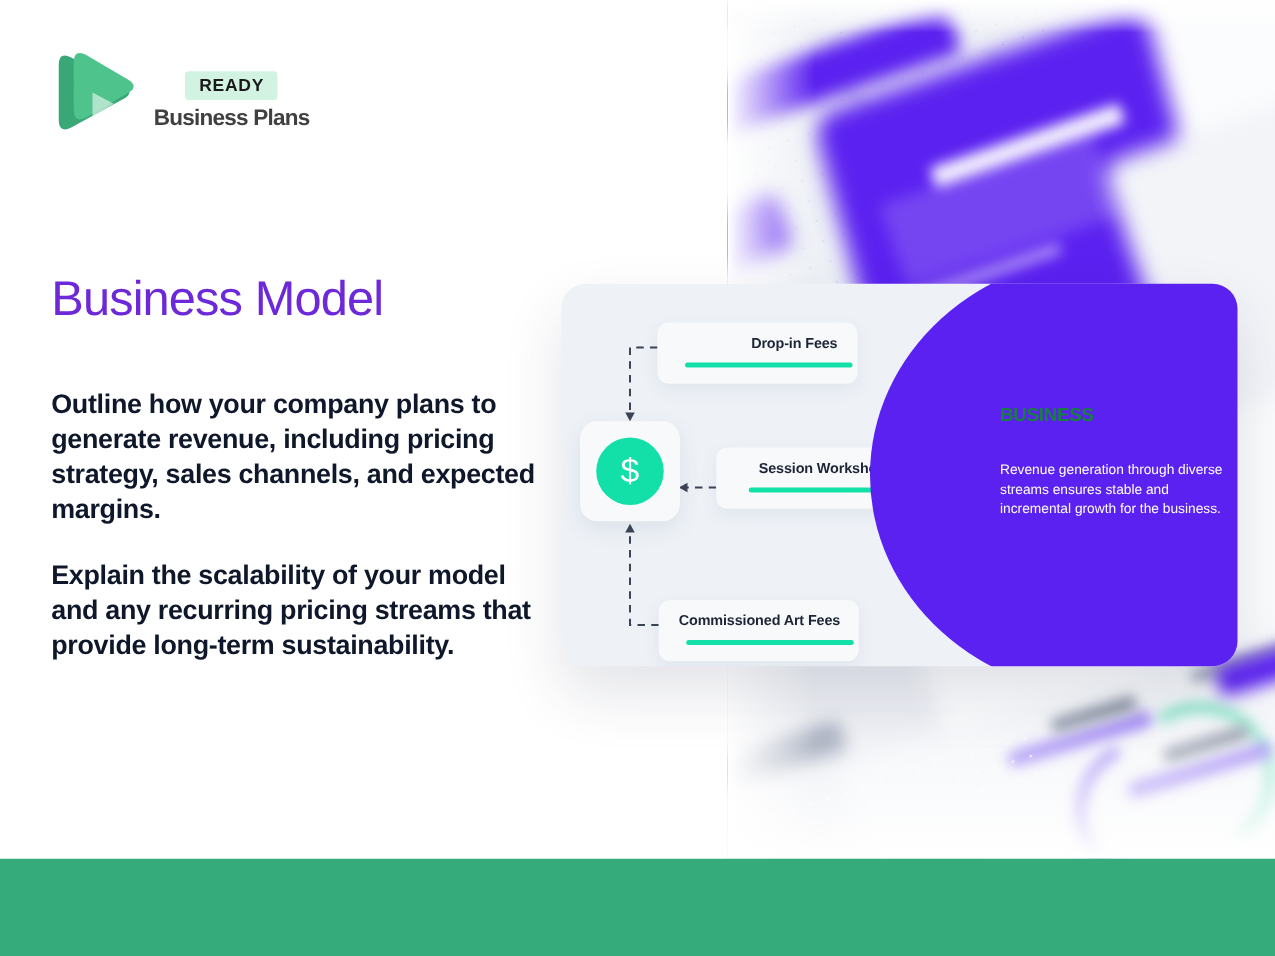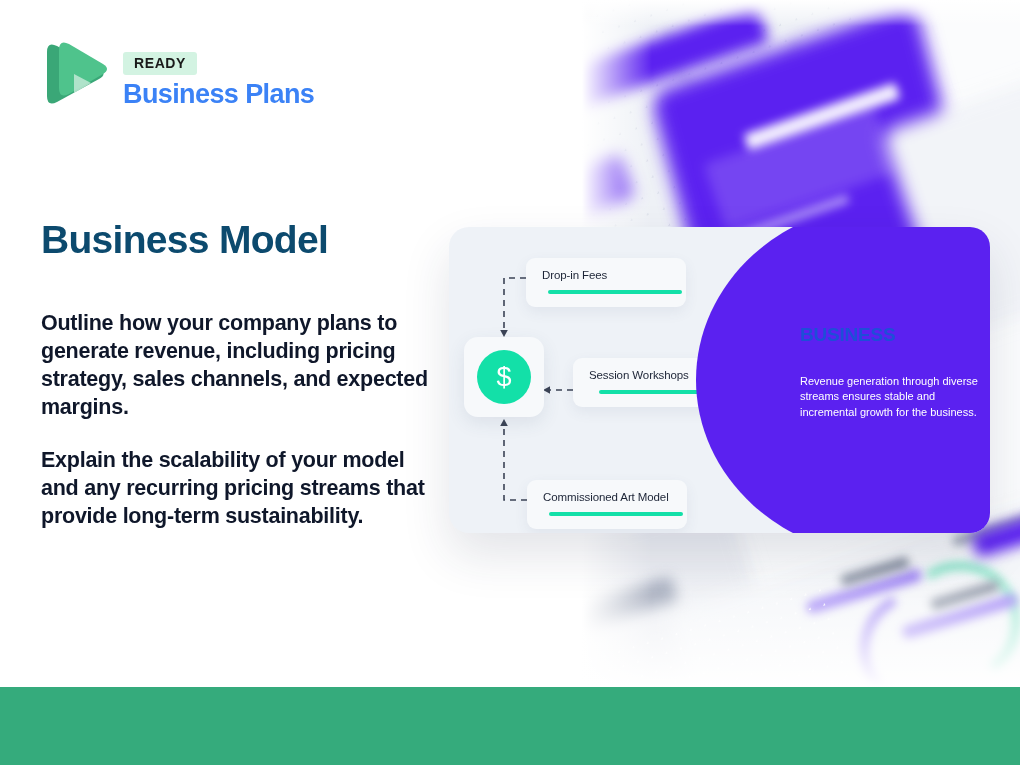--- a/index.html
+++ b/index.html
@@ -139,37 +139,37 @@
   .bg-fade-top{
     position:absolute; left:0; top:0; width:100%; height:26px;
     background:linear-gradient(to bottom,#ffffff 0%,rgba(255,255,255,0) 100%);
   }
   .bg-fade-bottom{
     position:absolute; left:0; bottom:0; width:100%; height:120px;
     background:linear-gradient(to top,#ffffff 0%,rgba(255,255,255,0) 100%);
   }
 
   
-  .logo-block{ position:absolute; left:41px; top:38px; display:flex; align-items:center; gap:16px; }
+  .logo-block{ position:absolute; left:41px; top:38px; display:flex; align-items:center; gap:16px;text-align:center; }
   .logo-mark{ width:66px; height:80px; position:relative; }
   .logo-wordmark{ padding-top:4px; }
   .badge-ready{
     display:inline-block; background:#d3f3e2; color:#1a1a1a;
     font-size:14px; font-weight:700; letter-spacing:.6px;
     padding:3px 11px 4px; border-radius:3px; margin-bottom:5px;
   }
   .brand-name{
-    font-size:27px; font-weight:800; color:#3b82f6; letter-spacing:-.6px;
+    font-size:18px; font-weight:800; color:#404040; letter-spacing:-.6px;
     line-height:1.05;
   }
 
   
   .page-title{
     position:absolute; left:41px; top:218px;
-    font-size:39px; font-weight:700; color:#0c4a6e; letter-spacing:-.7px;
+    font-size:39px; font-weight:400; color:#6d28d9; letter-spacing:-.7px;
   }
   .para{
     position:absolute; left:41px; width:392px;
     font-size:21.5px; font-weight:700; color:#0f172a;
     line-height:1.31; letter-spacing:-.25px;
   }
   .para-1{ top:309px; }
   .para-2{ top:446px; }
 
   
@@ -178,37 +178,37 @@
     background:#eef2f7; border-radius:20px; overflow:hidden;
     box-shadow:0 22px 48px rgba(35,45,75,.13);
   }
   .purple-blob{
     position:absolute; right:-96px; top:-24px;
     width:390px; height:354px; background:#5b21f0;
     border-radius:50% 20px 20px 50% / 50% 20px 20px 50%;
   }
   .purple-inner{ position:absolute; left:351px; top:98px; width:190px; }
   .pc-title{
-    font-size:19px; font-weight:800; color:#1d4ed8;
+    font-size:15px; font-weight:800; color:#15803d;
     line-height:1.08; letter-spacing:-.2px;
   }
   .pc-desc{
     margin-top:28px; font-size:11px; color:#ffffff;
     line-height:1.42; font-weight:400; width:180px;
   }
 
   
   .node{
     position:absolute; background:#f7f9fb; border-radius:9px;
     box-shadow:0 5px 14px rgba(60,75,110,.08);
     padding:11px 16px 13px;
   }
   .node-label{
-    font-size:11.5px; font-weight:400; color:#1c2436; letter-spacing:-.1px;
-    text-align:left; white-space:nowrap;
+    font-size:11.5px; font-weight:700; color:#1c2436; letter-spacing:-.1px;
+    text-align:right; white-space:nowrap;
   }
   .node-bar{
     height:4px; background:#13e0a8; border-radius:3px; margin-top:9px;
   }
   .node-a{ left:77px; top:31px; width:160px; }
   .node-a .node-bar{ width:134px; margin-left:6px; }
   .node-b{ left:124px; top:131px; width:158px; }
   .node-b .node-bar{ width:134px; margin-left:10px; }
   .node-c{ left:78px; top:253px; width:160px; }
   .node-c .node-bar{ width:134px; margin-left:6px; }
@@ -308,21 +308,21 @@
     <div class="node-label">Drop-in Fees</div>
     <div class="node-bar"></div>
   </div>
 
   <div class="node node-b">
     <div class="node-label">Session Workshops</div>
     <div class="node-bar"></div>
   </div>
 
   <div class="node node-c">
-    <div class="node-label">Commissioned Art Model</div>
+    <div class="node-label">Commissioned Art Fees</div>
     <div class="node-bar"></div>
   </div>
 
   <div class="hub">
     <div class="hub-circle">
       <svg width="34" height="34" viewBox="0 0 34 34">
         <text x="17" y="25.5" text-anchor="middle" font-family="Liberation Sans, sans-serif" font-size="27" font-weight="400" fill="#ffffff">$</text>
       </svg>
     </div>
   </div>

